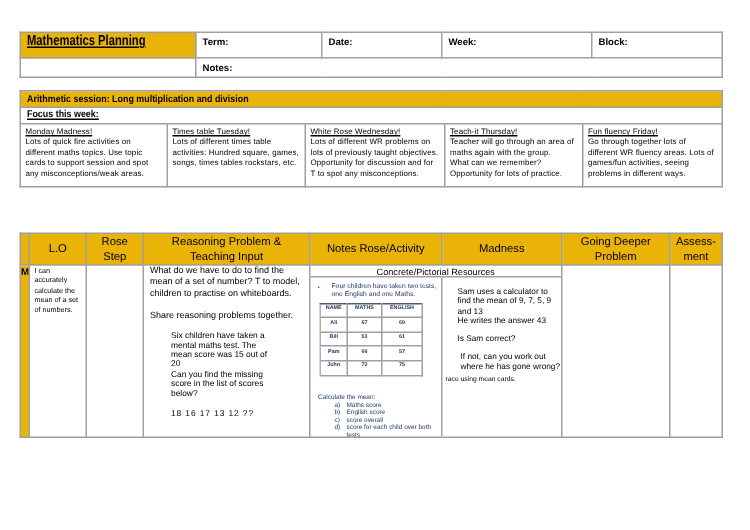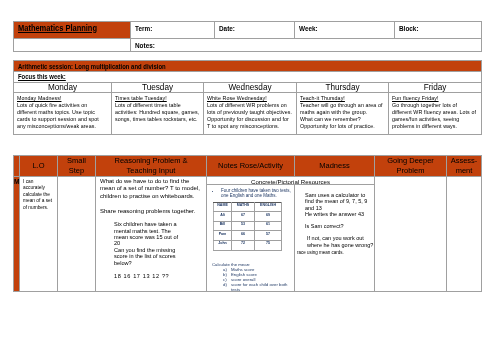--- a/index.html
+++ b/index.html
@@ -1,21 +1,21 @@
 <!DOCTYPE html>
 <html><head>
 <meta charset="utf-8">
 <style>
   html,body{margin:0;padding:0;background:#fff;}
   body{width:500px;height:353px;overflow:hidden;font-family:"Liberation Sans",sans-serif;color:#000;}
   .page{position:absolute;left:0;top:0;width:500px;height:353px;background:#fff;}
   table{border-collapse:collapse;table-layout:fixed;}
   .t1{position:absolute;left:13px;top:21px;width:468px;}
   .t1 td{border:1px solid #a0a0a0;padding:1px 3px;vertical-align:top;font-size:5.2px;font-weight:bold;}
-  .blue{background:#c2410c;}
+  .blue{background:#eab308;}
   .t2{position:absolute;left:13px;top:60px;width:468px;}
   .t3{position:absolute;left:13px;top:155px;width:468px;}
   .u{text-decoration:underline;}
   .t1 td.title-cell{font-size:9.6px;font-weight:bold;padding:0 4px 1px 4px;line-height:12px;}
   .t1 td.title-cell .u{display:inline-block;transform:scaleX(0.78);transform-origin:left center;}
   .t1 tr:first-child td{height:17px;box-sizing:border-box;}
   .t1 tr:nth-child(2) td{height:13px;box-sizing:border-box;}
   .t1 td:not(.title-cell){font-size:6.4px;font-weight:bold;padding:3px 4px 0 4px;line-height:7px;}
 
   .t2 td{border:1px solid #a0a0a0;padding:0;vertical-align:top;}
@@ -95,27 +95,20 @@
         <col style="width:93px">
       </colgroup>
     <tbody>
         <tr>
       <td class="blue banner" colspan="5"><span class="nu">Arithmetic session: Long multiplication and division</span></td>
     </tr>
     <tr>
       <td class="focus" colspan="5"><span class="u">Focus this week:</span></td>
     </tr>
     <tr>
-      <td class="dayname"><span>Monday</span></td>
-      <td class="dayname"><span>Tuesday</span></td>
-      <td class="dayname"><span>Wednesday</span></td>
-      <td class="dayname"><span>Thursday</span></td>
-      <td class="dayname"><span>Friday</span></td>
-    </tr>
-    <tr>
       <td class="daycell">
             <div class="u dayhead">Monday Madness!</div>
             <div class="daybody">Lots of quick fire activities on different maths topics. Use topic cards to support session and spot any misconceptions/weak areas.</div>
           </td>
       <td class="daycell">
             <div class="u dayhead">Times table Tuesday!</div>
             <div class="daybody">Lots of different times table activities: Hundred square, games, songs, times tables rockstars, etc.</div>
           </td>
       <td class="daycell">
             <div class="u dayhead">White Rose Wednesday!</div>
@@ -141,21 +134,21 @@
         <col style="width:111px">
         <col style="width:88px">
         <col style="width:80px">
         <col style="width:72px">
         <col style="width:35px">
       </colgroup>
     <tbody>
         <tr>
       <td class="blue ph"><span></span></td>
       <td class="blue ph"><span>L.O</span></td>
-      <td class="blue ph"><span>Small Step</span></td>
+      <td class="blue ph"><span>Rose Step</span></td>
       <td class="blue ph"><span>Reasoning Problem &amp;<br>Teaching Input</span></td>
       <td class="blue ph"><span>Notes Rose/Activity</span></td>
       <td class="blue ph"><span>Madness</span></td>
       <td class="blue ph"><span>Going Deeper<br>Problem</span></td>
       <td class="blue ph"><span>Assess-<br>ment</span></td>
     </tr>
     <tr>
       <td class="blue daycol"><span>M</span></td>
       <td class="locell"><span>I can accurately calculate the mean of a set of numbers.</span></td>
       <td class="sscell"><span></span></td>

